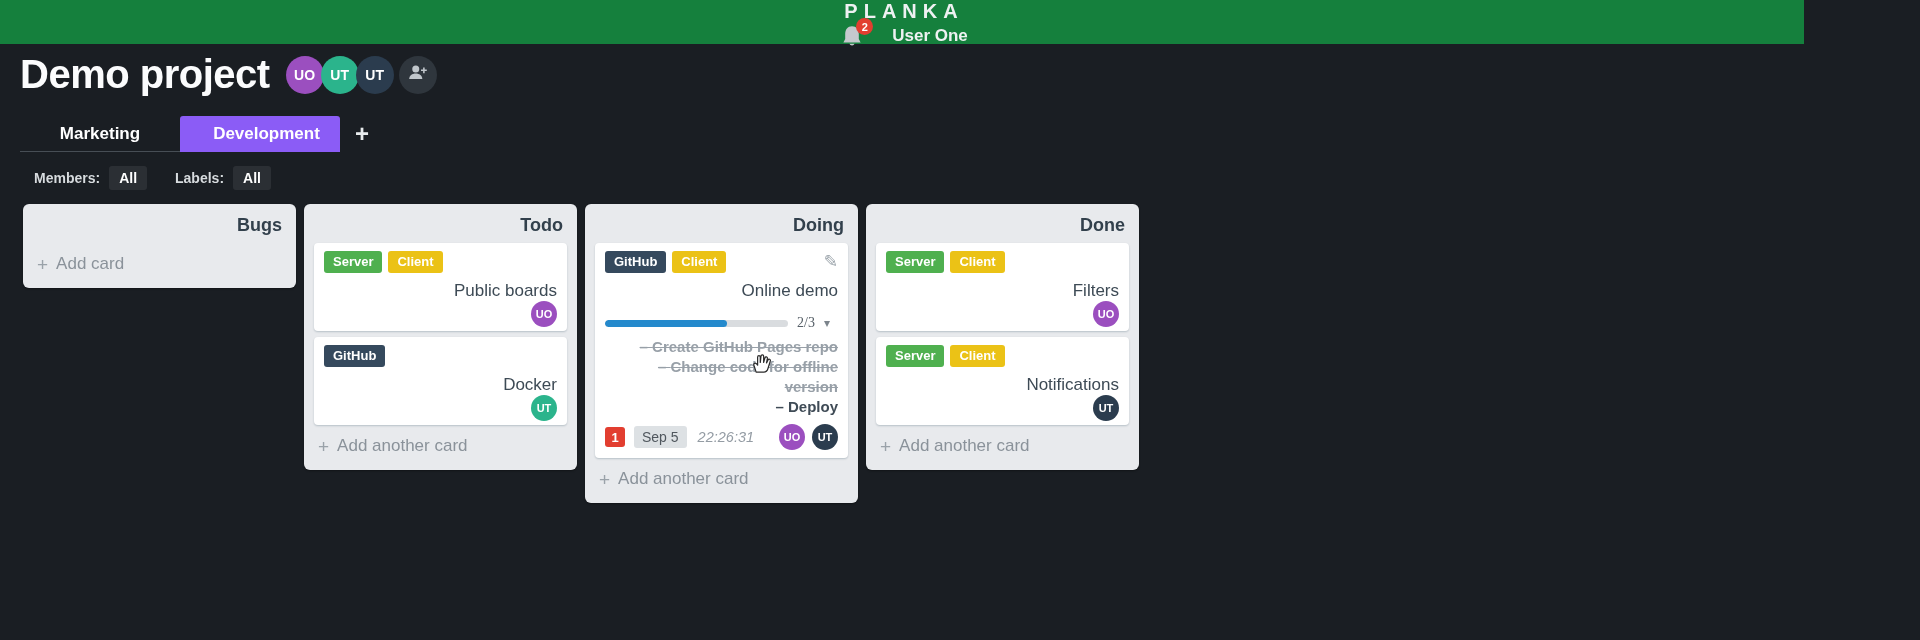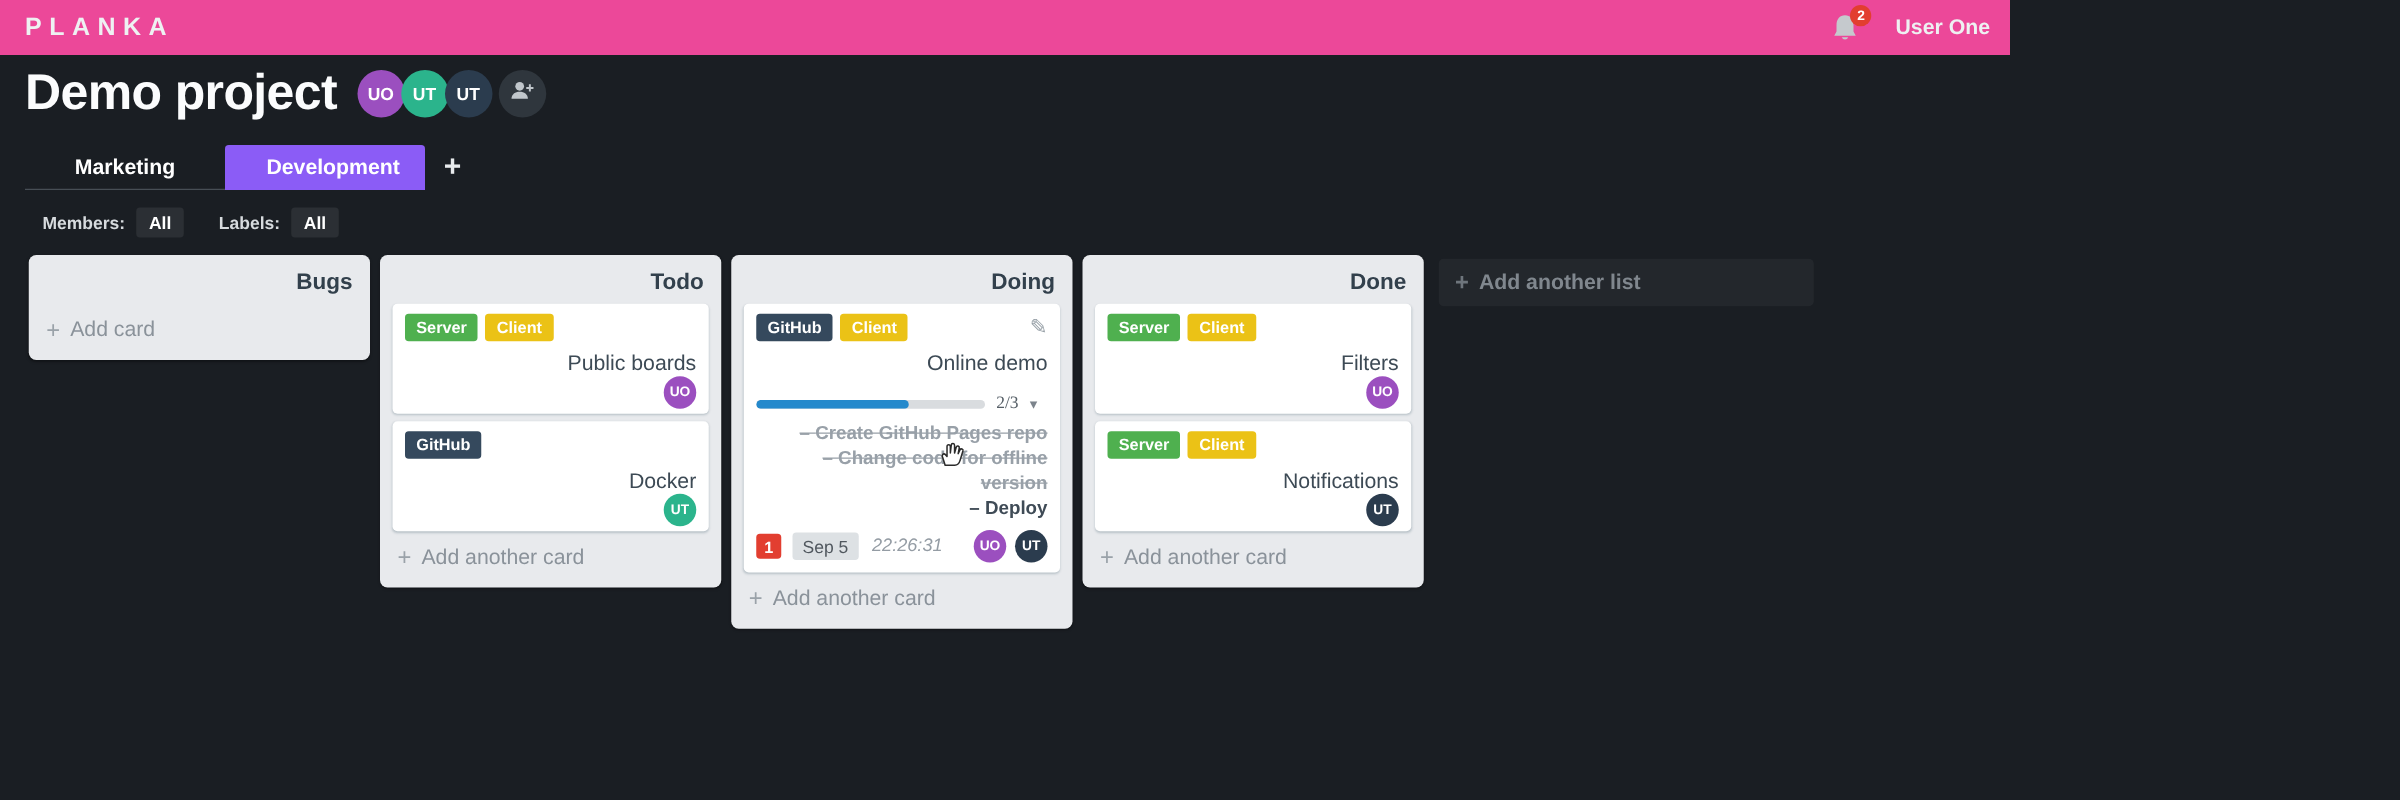--- a/index.html
+++ b/index.html
@@ -1,22 +1,22 @@
 <!DOCTYPE html>
 <html><head>
 <meta charset="utf-8">
 <style>
   html,body{margin:0;padding:0;background:#1a1e23;}
   .screen{position:relative;width:1920px;height:640px;background:#1a1e23;overflow:hidden;
           font-family:"Liberation Sans",sans-serif;-webkit-font-smoothing:antialiased;}
 
   
-  .topbar{position:absolute;top:0;left:0;width:1608px;height:44px;background:#ec4899;
+  .topbar{position:absolute;top:0;left:0;width:1804px;height:44px;background:#15803d;
           display:flex;align-items:center;justify-content:space-between;box-sizing:border-box;
-          padding:0 16px 0 20px;}
+          padding:0 16px 0 20px;flex-direction:column;}
   .logo{font-size:20px;font-weight:700;letter-spacing:6px;color:#eef1f2;}
   .topbar-right{display:flex;align-items:center;gap:26px;}
   .bell-wrap{position:relative;width:26px;height:26px;cursor:pointer;}
   .bell-badge{position:absolute;top:-5px;right:-7px;min-width:17px;height:17px;border-radius:50%;
           background:#e23e30;color:#fff;font-size:11px;font-weight:700;display:flex;
           align-items:center;justify-content:center;}
   .user-name{color:#eef1f2;font-size:17px;font-weight:600;cursor:pointer;}
 
   
   .project-header{position:absolute;top:52px;left:20px;display:flex;align-items:center;gap:16px;}
@@ -226,23 +226,20 @@
               <span class="label" style="background: rgb(235, 194, 22);">Client</span>
             </div>
             <div class="card-title">Notifications</div>
             <div class="avatar-row">
               <span class="avatar sm" style="background: rgb(43, 60, 78);">UT</span>
             </div>
           </div>
         </div>
         <div class="list-footer plus">Add another card</div>
       </section>
-      <div class="add-list plus">
-      <span>Add another list</span>
-    </div>
   </div>
 
   <div class="cursor">
     <svg width="23" height="25" viewBox="0 0 32 32">
       <path d="M8.5 28 L5.8 19.5 c-1.6-3 1-5.2 3.1-3.2 L10.6 18.4 V7.2 c0-2.7 3.7-2.7 3.7 0 V14.5 l1-8.8 c.3-2.6 3.7-2.3 3.7.3 V14.5 l1.8-6.4 c.7-2.4 3.8-1.5 3.4.9 L23 15.2 l2-4.2 c1-2 3.9-1 3.3 1.3 L25 23 c-.9 3.3-2.5 5-5.8 5 Z" fill="#ffffff" stroke="#2b2b2b" stroke-width="1.7" stroke-linejoin="round"></path>
     </svg>
   </div>
 
 </div>
 

